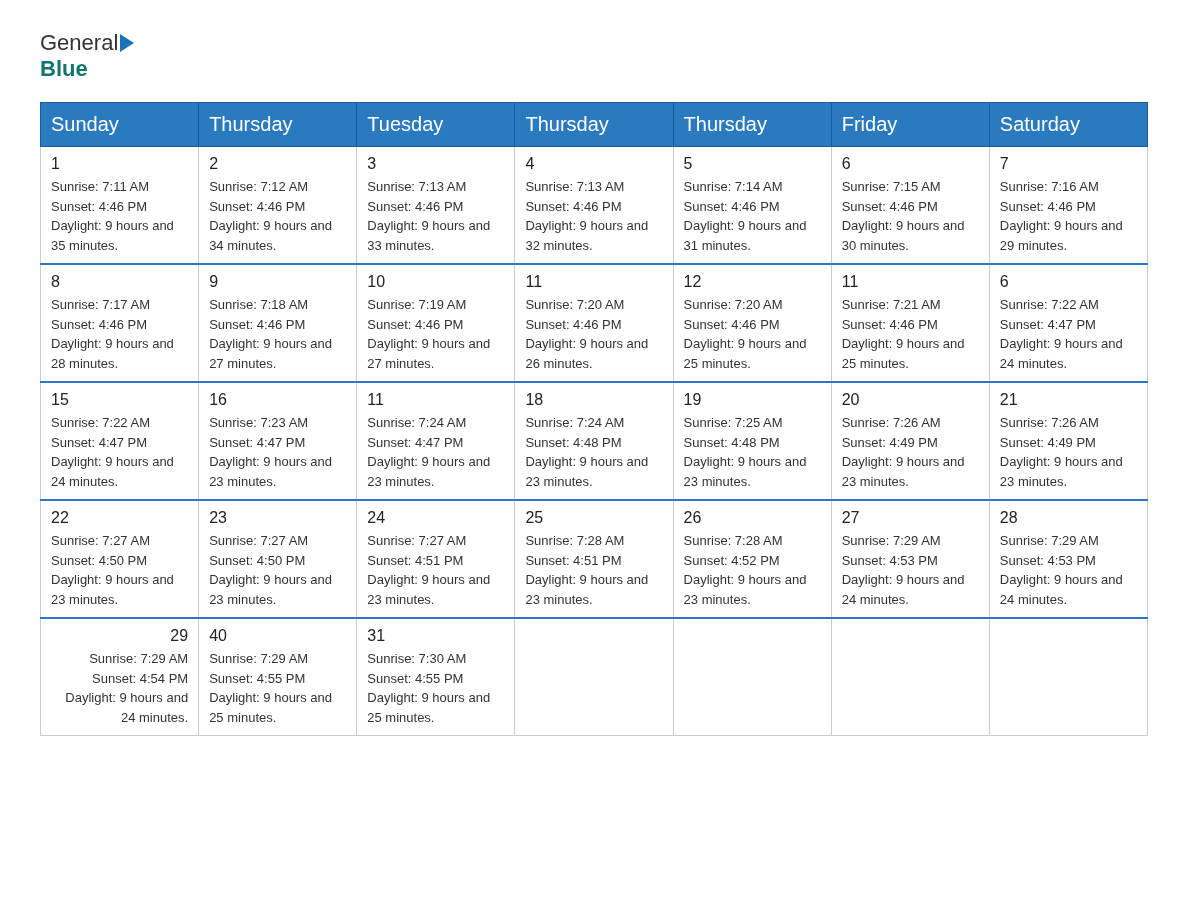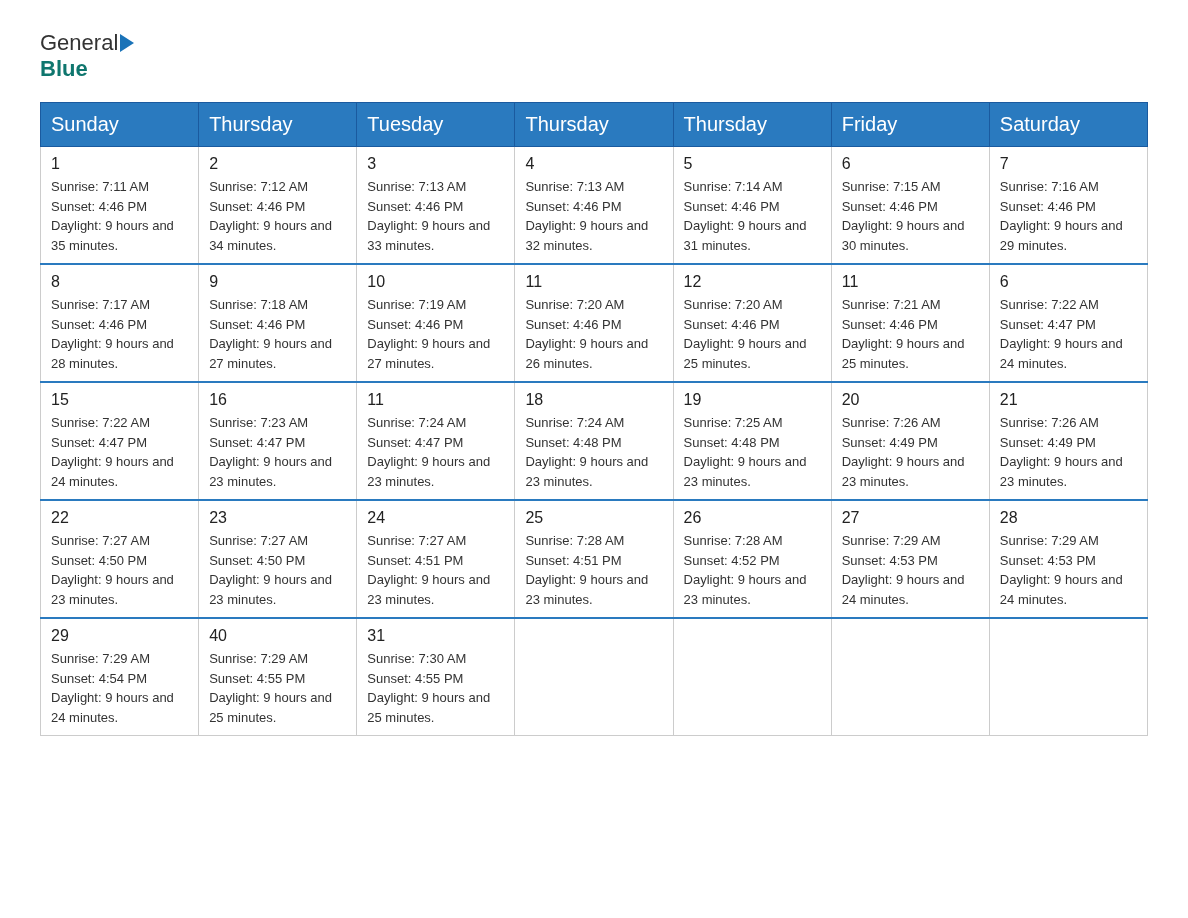--- a/index.html
+++ b/index.html
@@ -243,21 +243,21 @@
         <td>
           <span class="day-number">27</span>
           <div class="day-info">Sunrise: 7:29 AM<br>Sunset: 4:53 PM<br>Daylight: 9 hours and 24 minutes.</div>
         </td>
         <td>
           <span class="day-number">28</span>
           <div class="day-info">Sunrise: 7:29 AM<br>Sunset: 4:53 PM<br>Daylight: 9 hours and 24 minutes.</div>
         </td>
       </tr>
       <tr>
-        <td style="border-bottom: 1px solid rgb(204, 204, 204);">
+        <td style="border-bottom: 1px solid rgb(204, 204, 204); text-align: right;">
           <span class="day-number">29</span>
           <div class="day-info">Sunrise: 7:29 AM<br>Sunset: 4:54 PM<br>Daylight: 9 hours and 24 minutes.</div>
         </td>
         <td style="border-bottom: 1px solid rgb(204, 204, 204);">
           <span class="day-number">40</span>
           <div class="day-info">Sunrise: 7:29 AM<br>Sunset: 4:55 PM<br>Daylight: 9 hours and 25 minutes.</div>
         </td>
         <td style="border-bottom: 1px solid rgb(204, 204, 204);">
           <span class="day-number">31</span>
           <div class="day-info">Sunrise: 7:30 AM<br>Sunset: 4:55 PM<br>Daylight: 9 hours and 25 minutes.</div>

